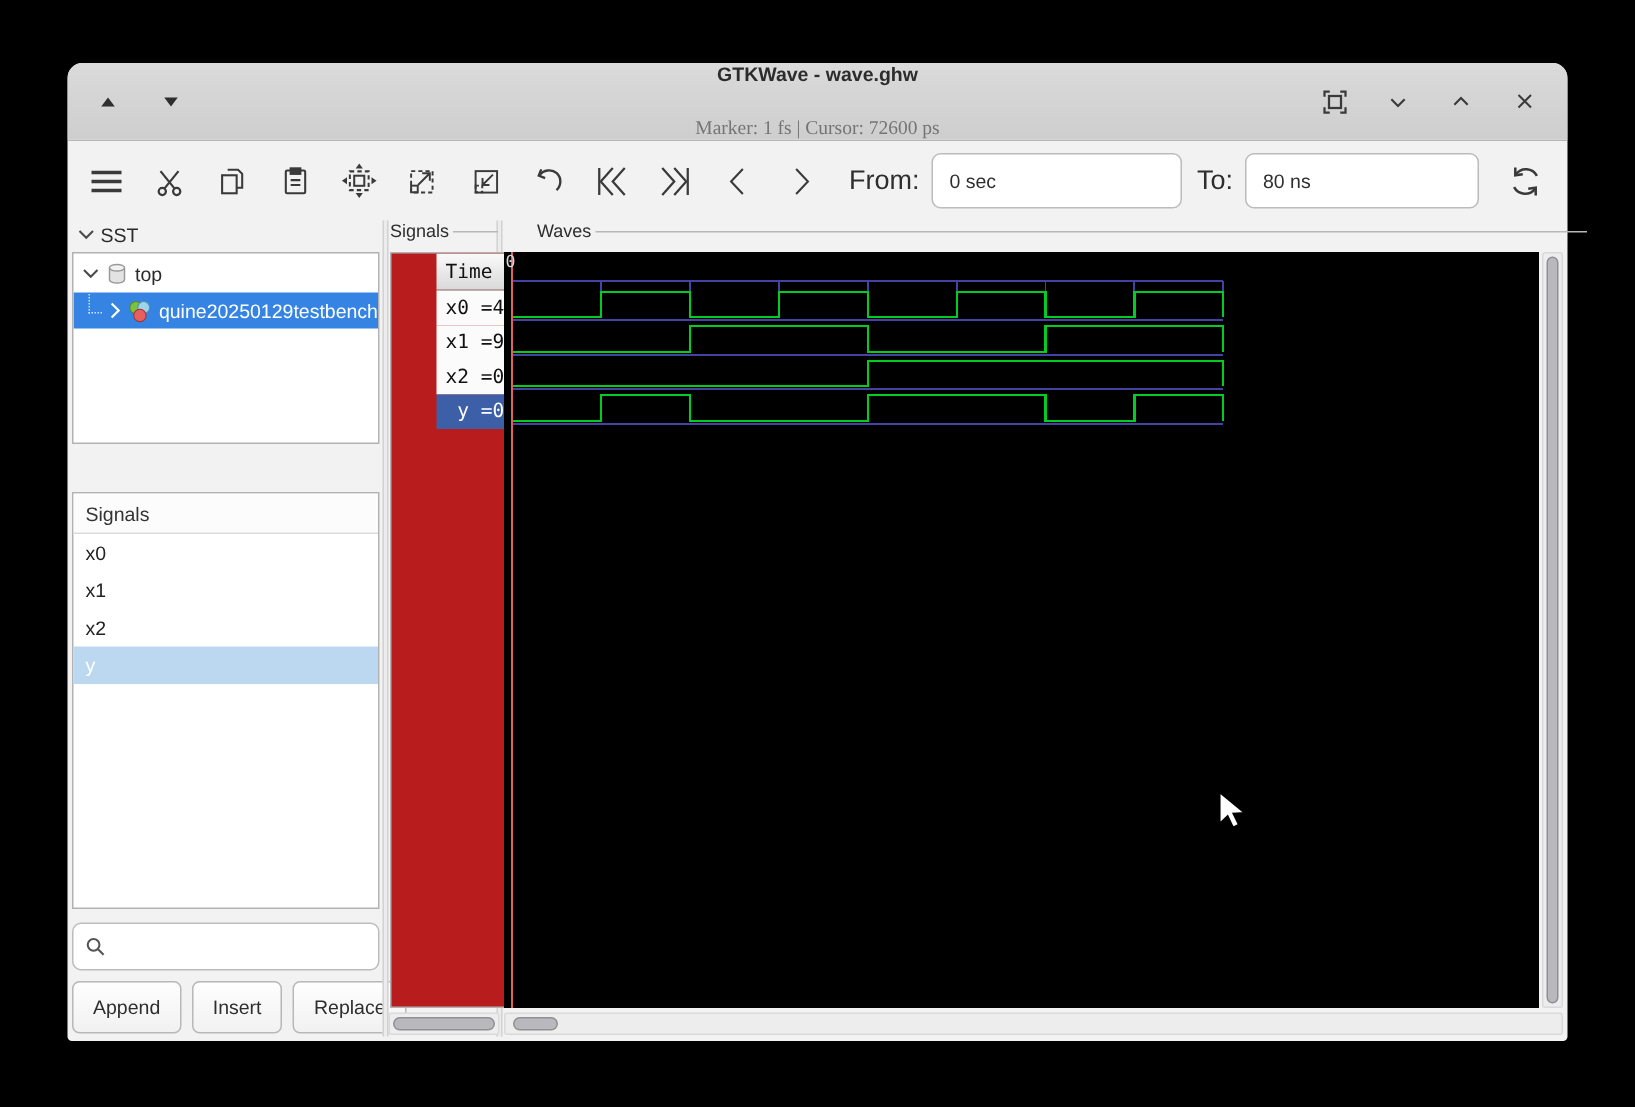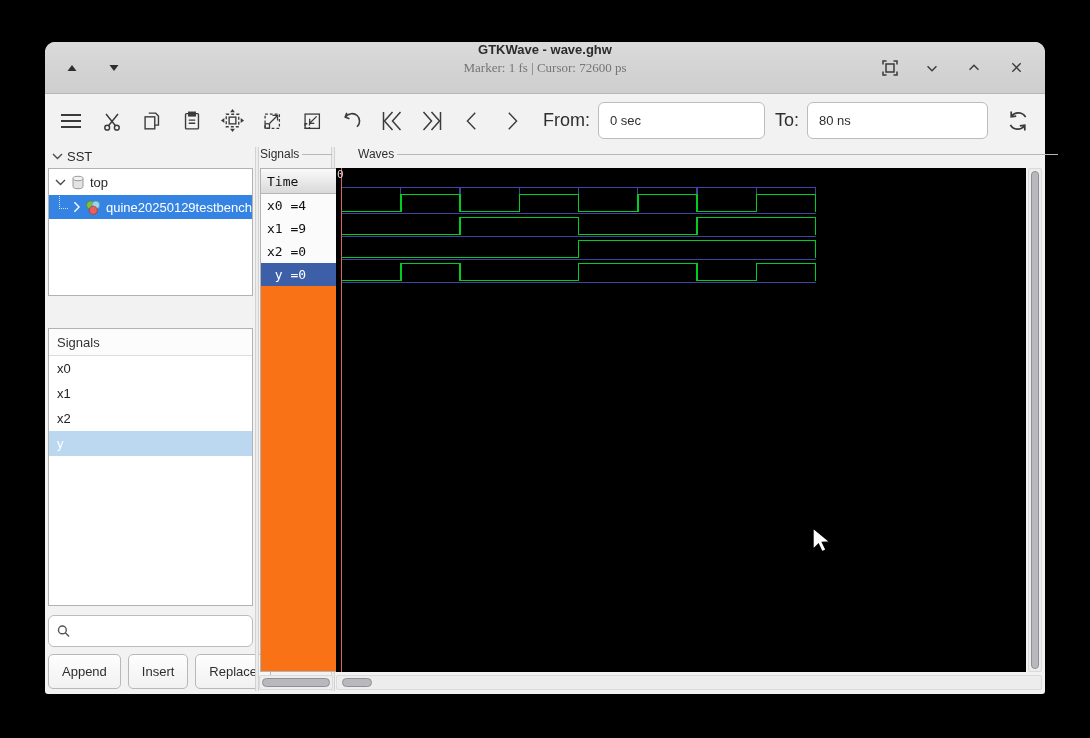--- a/index.html
+++ b/index.html
@@ -9,36 +9,36 @@
   .window { position:absolute; left:45px; top:42px; width:1000px; height:652px;
             background:#f2f2f2; border-radius:10px 10px 3px 3px;
             box-shadow:0 0 0 1px rgba(0,0,0,.55), 0 8px 30px rgba(0,0,0,.6); }
 
   
   .titlebar { position:absolute; left:0; top:0; right:0; height:52px;
               background:linear-gradient(#dadada,#cecece);
               border-bottom:1px solid #b6b6b6; border-radius:10px 10px 0 0; }
   .shade-btns { position:absolute; left:16px; top:0; bottom:0; display:flex; align-items:center; gap:20px; }
   .titletext { position:absolute; left:200px; right:200px; top:0; bottom:0;
-               display:flex; flex-direction:column; align-items:center; justify-content:flex-start; }
+               display:flex; flex-direction:column; align-items:center; justify-content:space-between; }
   .wtitle { font-size:13px; font-weight:700; color:#2c2c2c; }
   .wsub   { font-size:13px; color:#757575; margin-top:3px;font-family:Liberation Serif, serif; }
   .win-controls { position:absolute; right:18px; top:0; bottom:0; display:flex; align-items:center; gap:20px; }
   .tbtn { width:22px; height:22px; display:flex; align-items:center; justify-content:center; cursor:default; }
 
   
   .toolbar { position:absolute; left:0; top:52px; right:0; height:53px;
              display:flex; align-items:center; padding-left:12px; }
   .tool { width:30px; height:30px; margin-right:14px; display:flex; align-items:center; justify-content:center; }
   .tool svg { display:block; }
   .range-label { font-size:18px; color:#2e2e2e; margin:0 8px 0 4px; }
   .range-input { height:37px; border:1px solid #bcbcbc; border-radius:6px; background:#fff;
                  font-size:13px; color:#2e2e2e; padding:0 11px;
                  font-family:"Liberation Sans", sans-serif; outline:none; }
-  .from-w { width:167px; } .to-w { width:181px; }
+  .from-w { width:167px; } .to-w { width:156px; }
 
   
   .sst-expander { position:absolute; left:7px; top:106px; height:16px; display:flex; align-items:center; gap:4px;
                   font-size:13px; color:#2a2a2a; }
   .panelbox { position:absolute; background:#fff; border:1px solid #b2b2b2; }
   .treebox  { left:3px; top:126px; width:205px; height:128px; overflow:hidden; }
   .tree-row { height:26px; display:flex; align-items:center; gap:5px; padding-left:6px;
               font-size:13px; color:#2a2a2a; white-space:nowrap; }
   .tree-row.sel { height:24px; color:#fff; padding-left:10px; }
   .branch { width:9px; height:13px; border-left:1px dotted #cfe2f7; border-bottom:1px dotted #cfe2f7; margin-top:-9px; }
@@ -62,21 +62,21 @@
   .splitter { position:absolute; top:105px; bottom:3px; width:4px;
               border-left:1px solid #d2d2d2; border-right:1px solid #d2d2d2; background:#ececec; }
   .split1 { left:210px; } .split2 { left:286px; }
 
   
   .frame-label { position:absolute; display:flex; align-items:center; font-size:12px; color:#2e2e2e; }
   .frame-label::after { content:""; flex:1; border-top:1px solid #b8b8b8; margin-left:3px; margin-top:1px; }
   .names-label { left:215px; top:105px; width:72px; }
   .waves-label { left:293px; top:105px; width:700px;margin-left:20px; }
 
-  .namescol { left:215px; top:126px; width:91px; height:504px; background:#f97316; overflow:hidden; }
+  .namescol { left:215px; top:126px; width:91px; height:504px; background:#b91c1c; overflow:hidden;padding-left:30px; }
   .time-header { height:25px; display:flex; align-items:center; padding-left:6px;
                  font-family:"DejaVu Sans Mono", monospace; font-size:13px; color:#111;
                  background:linear-gradient(#fafafa,#d9d9d9); border-bottom:1px solid #b5b5b5; }
   .name-row { height:23px; display:flex; align-items:center; padding-left:6px;
               font-family:"DejaVu Sans Mono", monospace; font-size:13px; color:#111;
               white-space:pre; background:#fbfbfb; }
   .name-row.sel { background:#3c5fa8; color:#fff; }
 
   .hscroll { position:absolute; height:15px; background:#ededed; border:1px solid #dadada; border-radius:2px; }
   .hs-names { left:214px; top:633px; width:74px; }

